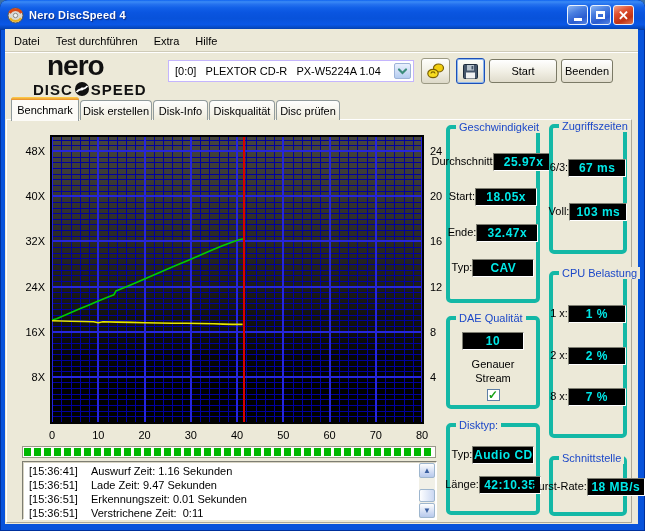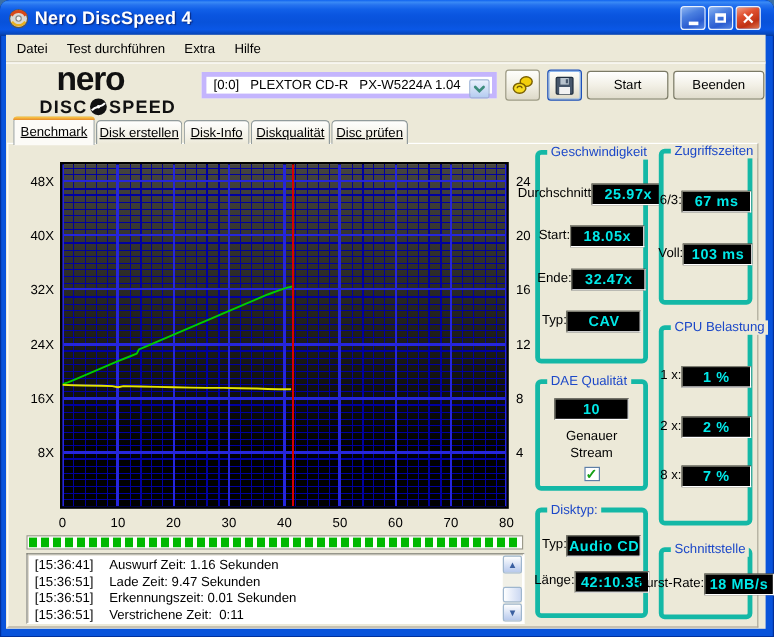--- a/index.html
+++ b/index.html
@@ -13,51 +13,51 @@
     box-shadow:0 0 0 1px #00309C inset;
   }
   
   .titlebar{
     position:absolute;left:0;top:0;width:645px;height:30px;
     border-radius:7px 7px 0 0;
     background:linear-gradient(180deg,#0f63f0 0%,#3a8af5 6%,#2572ef 14%,#1160e8 26%,#0a55e0 42%,#0852da 62%,#0a57e6 82%,#0647bc 94%,#03389f 100%);
     display:flex;align-items:center;
   }
   .title-icon{width:17px;height:17px;margin:0 5px 0 7px;}
-  .title-text{color:#fff;font-weight:bold;font-size:15px;text-shadow:1px 1px 1px #0b2a80;letter-spacing:.2px;}
+  .title-text{color:#fff;font-weight:bold;font-size:11px;text-shadow:1px 1px 1px #0b2a80;letter-spacing:.2px;}
   .tb-btn{position:absolute;top:5px;width:21px;height:20px;border:1px solid #EAF2FD;border-radius:3px;
     background:linear-gradient(155deg,#8db6f2 0%,#4a7fe0 35%,#2a5cd0 70%,#5585e4 100%);
     color:#fff;font-weight:bold;display:flex;align-items:center;justify-content:center;}
   .tb-min{left:567px;} .tb-max{left:590px;}
   .tb-close{left:613px;background:linear-gradient(155deg,#f2a38a 0%,#e05030 35%,#c03214 70%,#e07a54 100%);}
   .glyph-min{width:8px;height:3px;background:#fff;margin-top:9px;}
   .glyph-max{width:9px;height:8px;border:2px solid #fff;border-top-width:3px;}
   .glyph-x{font-size:13px;line-height:13px;font-weight:bold;font-family:"Liberation Sans",sans-serif;}
   
   .client-bg{position:absolute;left:5px;top:29px;width:633px;height:495px;background:#ECE9D8;z-index:0;}
   .menubar{position:absolute;left:6px;top:31px;width:630px;height:20px;display:flex;align-items:center;z-index:2;}
   .menu-item{padding:2px 8px;cursor:default;}
   .menu-sep{position:absolute;left:5px;top:51px;width:633px;height:2px;border-top:1px solid #CFCBB8;border-bottom:1px solid #fff;z-index:2;}
   
   .logo{position:absolute;left:33px;top:52px;z-index:2;line-height:1;}
   .logo-brand{font-size:28px;font-weight:bold;letter-spacing:-1px;color:#111;margin-left:14px;}
   .logo-sub{display:flex;align-items:flex-end;font-size:15px;font-weight:bold;letter-spacing:1px;color:#111;margin-top:1px;}
-  .combo{position:absolute;left:168px;top:60px;width:246px;height:22px;background:#fff;border:4px solid #c4b5fd;z-index:2;display:flex;align-items:center;}
+  .combo{position:absolute;left:168px;top:60px;width:246px;height:22px;background:#fff;border:1px solid #c4b5fd;z-index:2;display:flex;align-items:center;}
   .combo-value{white-space:pre;padding-left:6px;flex:1;overflow:hidden;}
   .combo-arrow{position:absolute;right:2px;top:2px;width:17px;height:16px;border:1px solid #9DB3D8;border-radius:2px;
     background:linear-gradient(180deg,#E9F1FD 0%,#CBDBF5 60%,#B4CCF0 100%);display:flex;align-items:center;justify-content:center;}
   .tool-btn{position:absolute;top:58px;width:29px;height:26px;border:1px solid #9C9A84;border-radius:3px;
     background:linear-gradient(#FEFEFB,#F0EEE2 55%,#DDD9C8);z-index:2;display:flex;align-items:center;justify-content:center;}
   .tool-btn.focused{border:1px solid #1D50B8;box-shadow:0 0 0 1px #8DB7EC inset;}
   .push-btn{position:absolute;top:59px;height:24px;border:1px solid #7B7A66;border-radius:3px;z-index:2;
     background:linear-gradient(#FFFFFF,#F2F0E6 50%,#E0DCCC);font-size:11px;color:#000;
     display:flex;align-items:center;justify-content:center;font-family:"Liberation Sans",sans-serif;}
   
   .tab{position:absolute;top:100px;height:20px;border:1px solid #919B9C;border-bottom:none;border-radius:4px 4px 0 0;
-    background:linear-gradient(#FEFEFD,#F3F1E6 70%,#ECE9D8);display:flex;align-items:center;justify-content:center;z-index:2;text-decoration:underline;}
+    background:linear-gradient(#FEFEFD,#F3F1E6 70%,#ECE9D8);display:flex;align-items:center;justify-content:center;z-index:2;}
   .tab.active{top:97px;height:24px;z-index:4;background:#FCFBF7;}
   .tab.active::before{content:"";position:absolute;left:-1px;right:-1px;top:-1px;height:3px;border-radius:3px 3px 0 0;
     background:linear-gradient(#FFD24A,#E68B2C);}
   .tabpage{position:absolute;left:6px;top:119px;width:626px;height:404px;background:#ECE9D8;z-index:1;
     border:1px solid;border-color:#FFFFFF #ACA899 #ACA899 #FFFFFF;}
   
   .chart{position:absolute;left:24px;top:124px;width:420px;height:322px;z-index:2;}
   
   .gbox{position:absolute;border:4px solid #14b8a6;border-radius:5px;z-index:2;background:#ECE9D8;}
   .gbox-title{position:absolute;top:-8px;left:6px;background:#ECE9D8;padding:0 3px;color:#1C48C8;font-size:11px;white-space:nowrap;}
@@ -152,21 +152,21 @@
   </div>
   <div class="tool-btn focused" style="left:456px;">
     <svg width="17" height="17" viewBox="0 0 17 17">
       <rect x="1.5" y="1.5" width="14" height="14" rx="1" fill="#46566A" stroke="#1E2C3C"></rect>
       <rect x="5" y="2" width="7" height="5.5" fill="#B9C4CE"></rect>
       <rect x="9.5" y="3" width="1.8" height="3.4" fill="#46566A"></rect>
       <rect x="4" y="9.5" width="9" height="6" fill="#F2F2F2"></rect>
     </svg>
   </div>
   <div class="push-btn" style="left:489px;width:68px;">Start</div>
-  <div class="push-btn" style="left:561px;width:76px;">Beenden</div>
+  <div class="push-btn" style="left:561px;width:52px;">Beenden</div>
 
   <div class="tab active" style="left:11px;width:68px;">Benchmark</div>
   <div class="tab" style="left:80px;width:72px;">Disk erstellen</div>
   <div class="tab" style="left:153px;width:55px;">Disk-Info</div>
   <div class="tab" style="left:209px;width:66px;">Diskqualität</div>
   <div class="tab" style="left:276px;width:64px;">Disc prüfen</div>
 
   <div class="tabpage"></div>
 
   <div class="chart" id="chart"><svg width="420" height="322">

